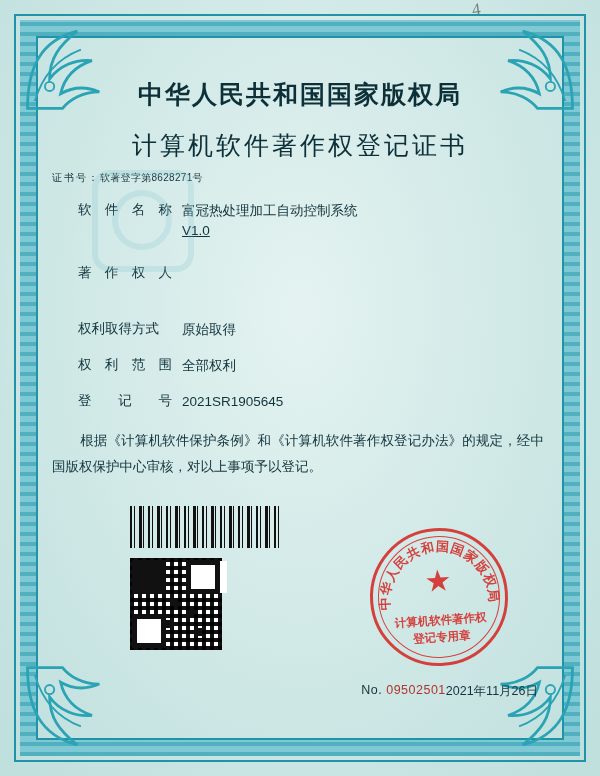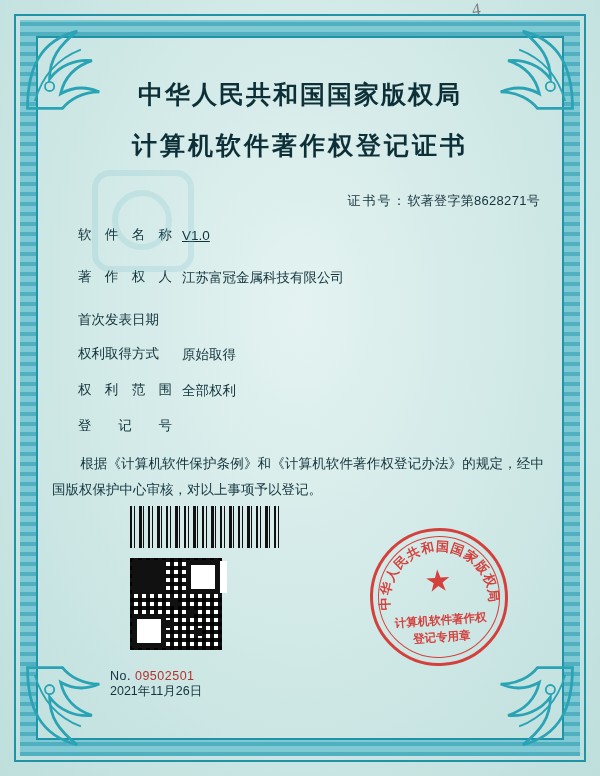--- a/index.html
+++ b/index.html
@@ -88,29 +88,28 @@
     letter-spacing:2px;
     font-weight:bold;
     font-family:"DejaVu Sans","Liberation Sans",sans-serif;
     color:#0d3038;
   }
   h2.title-sub{
     margin:18px 0 0 0;
     text-align:center;
     font-size:25px;
     letter-spacing:3px;
-    font-weight:bold;
+    font-weight:normal;
     font-family:"DejaVu Sans","Liberation Sans",sans-serif;
     color:#0d3038;
   }
   .cert-no{
-    margin-top:30px;
-    text-align:right;
+    margin-top:9px;
     padding-right:8px;
-    font-size:13px;
+    font-size:10px;
     color:#16323b;
     letter-spacing:.3px;
   }
   .cert-no .lbl{letter-spacing:2px;}
   .fields{
     margin-top:16px;
     padding-left:26px;
   }
   .row{
     display:flex;
@@ -217,25 +216,24 @@
     position:absolute;left:0;right:0;text-align:center;
     font-size:11.5px;font-weight:bold;
     font-family:"DejaVu Sans","Liberation Sans",sans-serif;
   }
   .seal .line-a{top:62%;}
   .seal .line-b{top:75%;}
 
   
   .footer{
     position:absolute;left:0;right:0;bottom:24px;
-    display:flex;justify-content:flex-start;
+    display:flex;justify-content:flex-end;
     font-size:12.5px;color:#14333c;
     padding:0 10px 0 58px;
     box-sizing:border-box;
-    flex-direction:column;
   }
   .footer .serial{color:#b3332e;letter-spacing:.5px;}
   .footer .serial .prefix{color:#14333c;}
 </style>
 </head>
 <body>
 
 <div class="paper">
 
   <div class="scribble">4</div>
@@ -295,41 +293,40 @@
     <div class="fields">
 
       <div class="row">
         <div class="label spaced">
           <span>软</span>
             <span>件</span>
             <span>名</span>
             <span>称</span>
         </div>
         <div class="value">
+          <span>富冠热处理加工自动控制系统</span>
           <span class="line2">V1.0</span>
         </div>
       </div>
 
       <div class="gap-block"></div>
 
       <div class="row">
         <div class="label spaced">
           <span>著</span>
             <span>作</span>
             <span>权</span>
             <span>人</span>
         </div>
-        <div class="value">江苏富冠金属科技有限公司</div>
       </div>
 
       <div class="gap-block"></div>
 
 
       <div class="row">
-        <div class="label">首次发表日期</div>
       </div>
 
       <div class="row">
         <div class="label">权利取得方式</div>
         <div class="value">原始取得</div>
       </div>
 
       <div class="row">
         <div class="label spaced">
           <span>权</span>
@@ -339,20 +336,21 @@
         </div>
         <div class="value">全部权利</div>
       </div>
 
       <div class="row">
         <div class="label spaced">
           <span>登</span>
             <span>记</span>
             <span>号</span>
         </div>
+        <div class="value">2021SR1905645</div>
       </div>
 
     </div>
 
     <div class="para">
       <span class="indent"></span><span>根据《计算机软件保护条例》和《计算机软件著作权登记办法》的规定，经中国版权保护中心审核，对以上事项予以登记。</span>
     </div>
 
     <div class="codes">
       <div class="barcode"></div>

